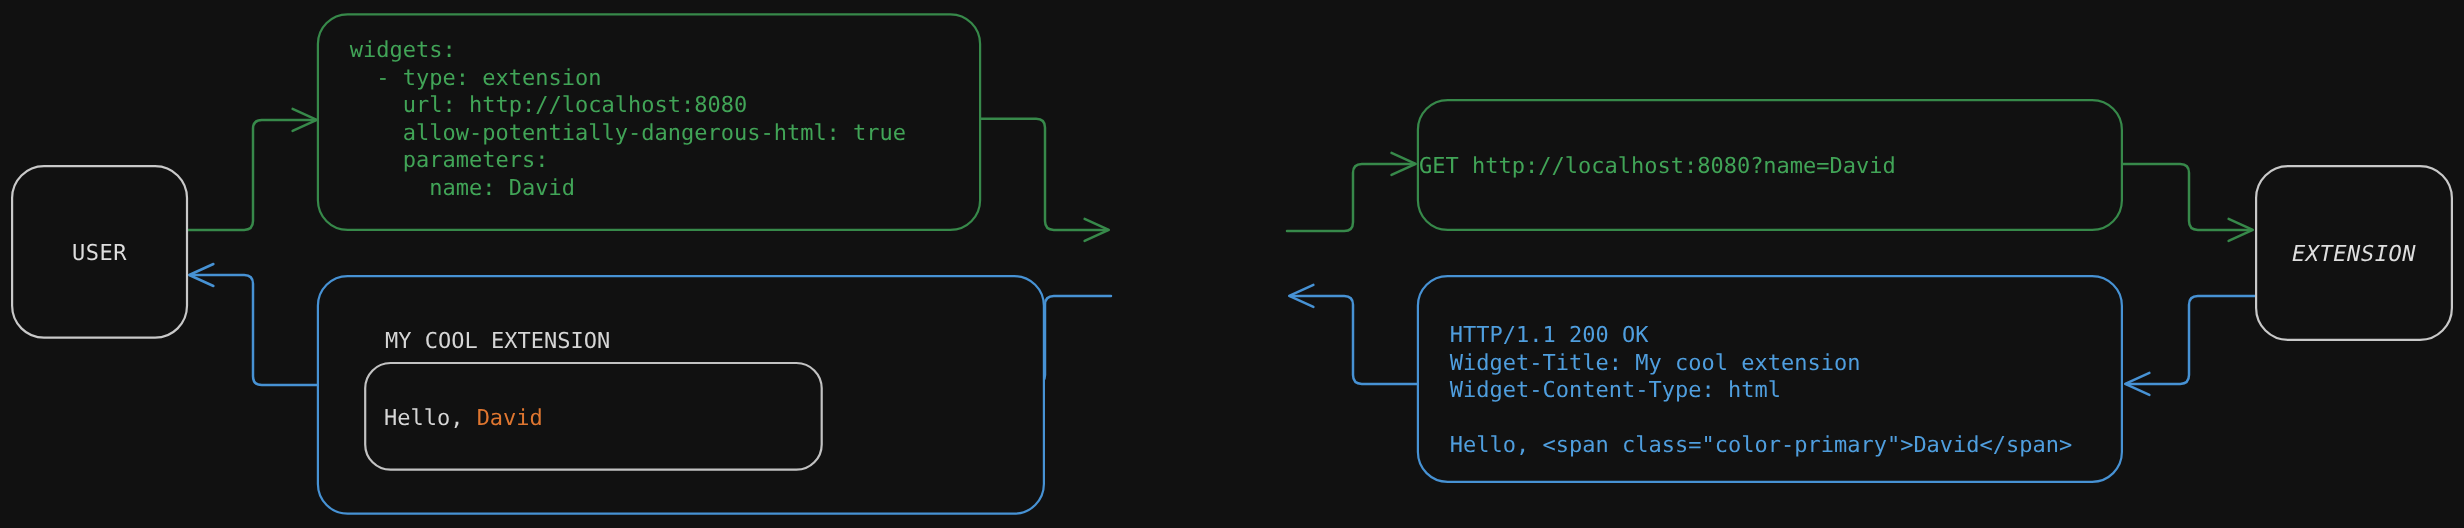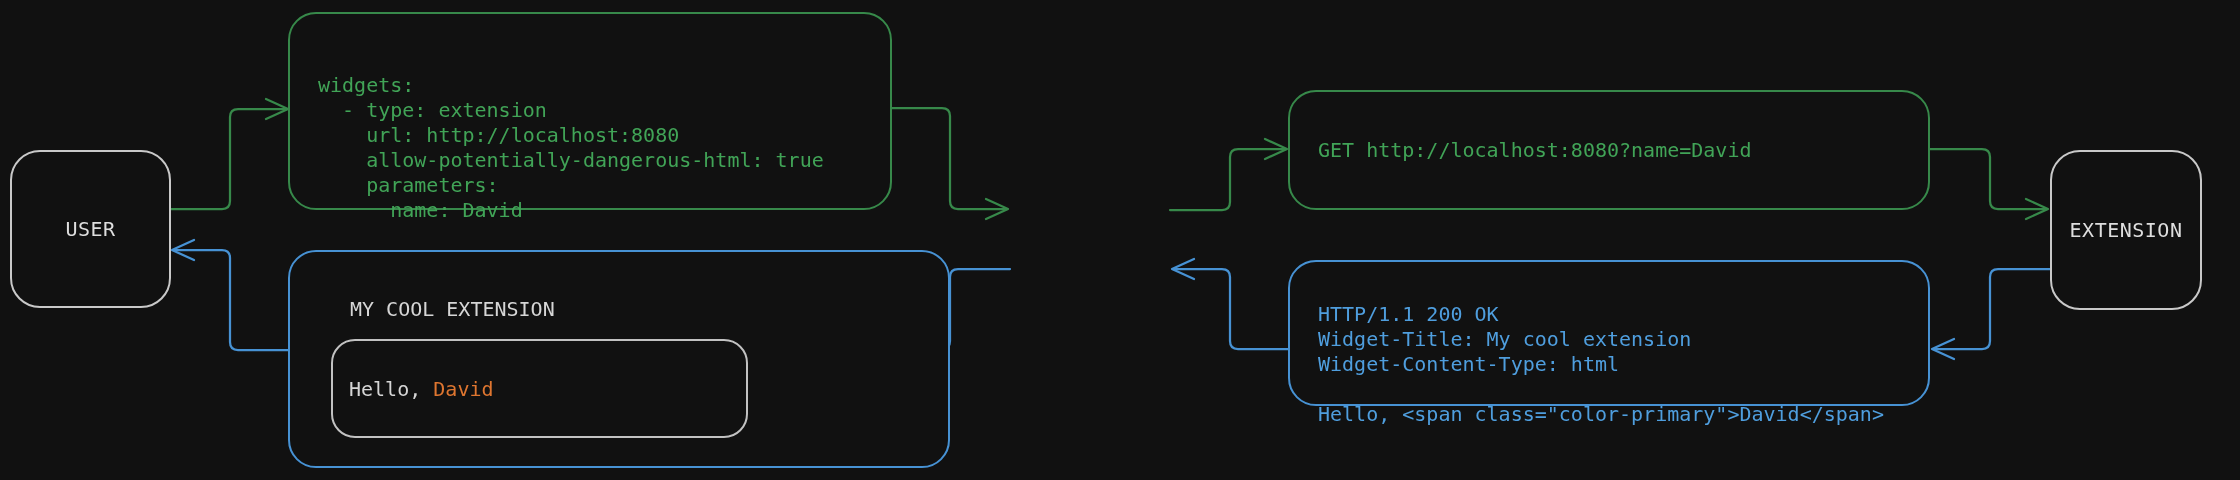--- a/index.html
+++ b/index.html
@@ -30,40 +30,40 @@
   .box{position:absolute;box-sizing:border-box;border-radius:28px;background:var(--background);}
   .node{
     border:2px solid var(--node-border);
     border-radius:30px;
     display:flex;align-items:center;justify-content:center;
     color:var(--node-label);
     font-size:20px;letter-spacing:0.5px;
   }
   .node-user{left:10px;top:150px;width:161px;height:158px;}
   .node-glance{left:1010px;top:150px;width:160px;height:160px;}
-  .node-extension{left:2050px;top:150px;width:152px;height:160px;}
+  .node-extension{left:2050px;top:150px;width:180px;height:160px;font-style:italic;}
 
   .msg pre{
     margin:0;white-space:pre;
     font-family:"DejaVu Sans Mono","Liberation Mono",monospace;
     font-size:20px;line-height:25px;
   }
   .box-config{left:288px;top:12px;width:604px;height:198px;border:2px solid var(--wire-green);}
-  .box-config pre{padding:19px 0 0 28px;color:var(--text-green);margin-top:40px;}
+  .box-config pre{padding:19px 0 0 28px;color:var(--text-green);}
   .box-request{left:1288px;top:90px;width:642px;height:120px;border:2px solid var(--wire-green);display:flex;align-items:center;}
-  .box-request pre{padding-left:28px;color:var(--text-green);}
-  .box-response{left:1288px;top:260px;width:642px;height:146px;border:2px solid var(--wire-blue);}
+  .box-request pre{color:var(--text-green);}
+  .box-response{left:1288px;top:250px;width:642px;height:189px;border:2px solid var(--wire-blue);}
   .box-response pre{padding:40px 0 0 28px;color:var(--text-blue);}
   .box-widget{left:288px;top:250px;width:662px;height:218px;border:2px solid var(--wire-blue);}
   .widget-title{
     position:absolute;left:60px;top:45px;
     color:var(--text-light);font-size:20px;
   }
   .widget-inner{
-    position:absolute;left:41px;top:87px;width:413px;height:95px;
+    position:absolute;left:41px;top:77px;width:413px;height:95px;
     box-sizing:content-box;border:2px solid var(--inner-border);border-radius:24px;
     display:flex;align-items:center;
   }
   .greeting{white-space:pre;padding-left:16px;font-size:20px;color:var(--text-light);}
   .greeting .name{color:var(--accent-orange);}
 </style>
 </head>
 <body>
 
 <div class="canvas">

